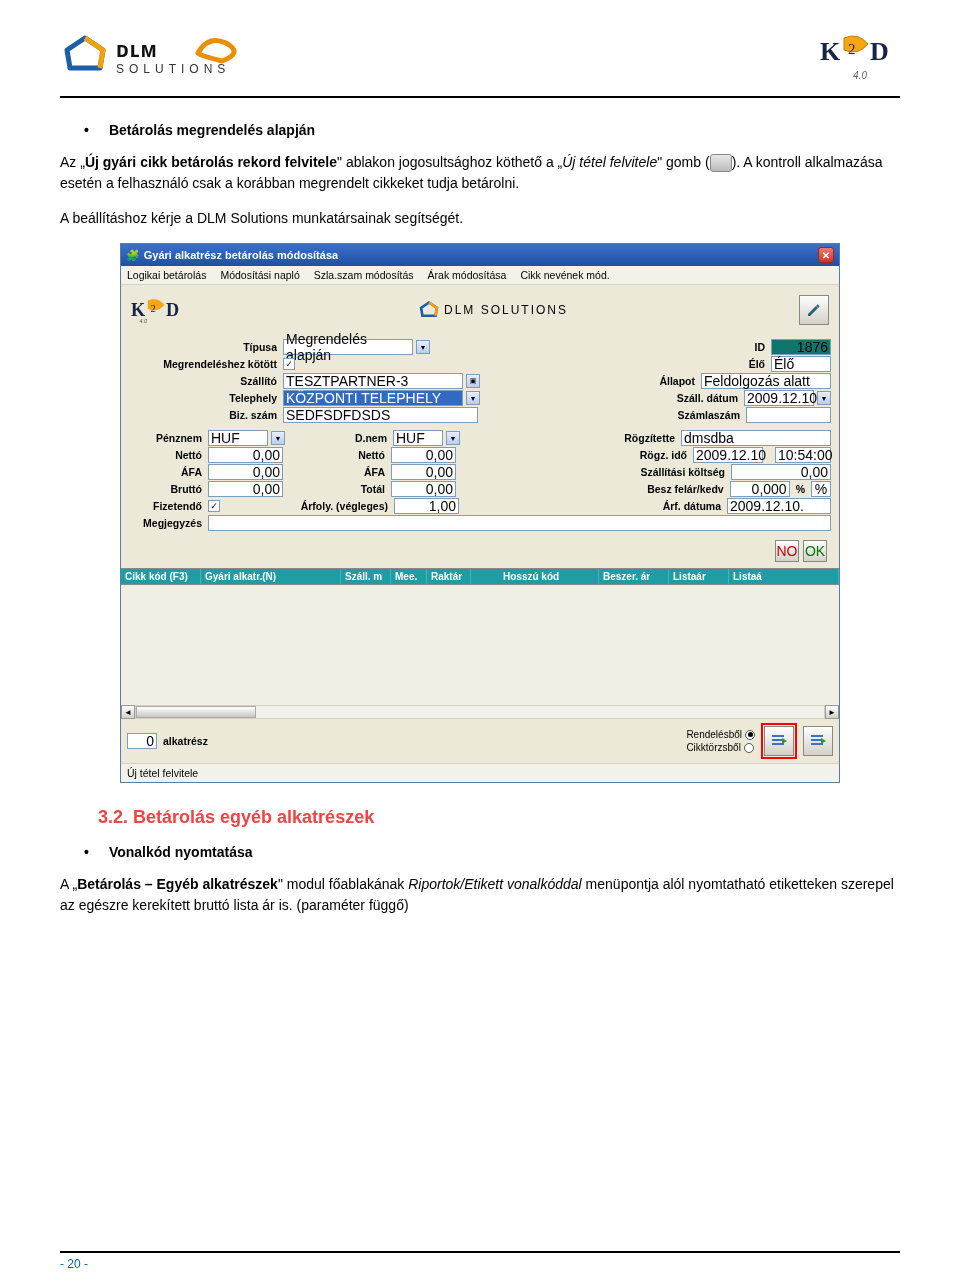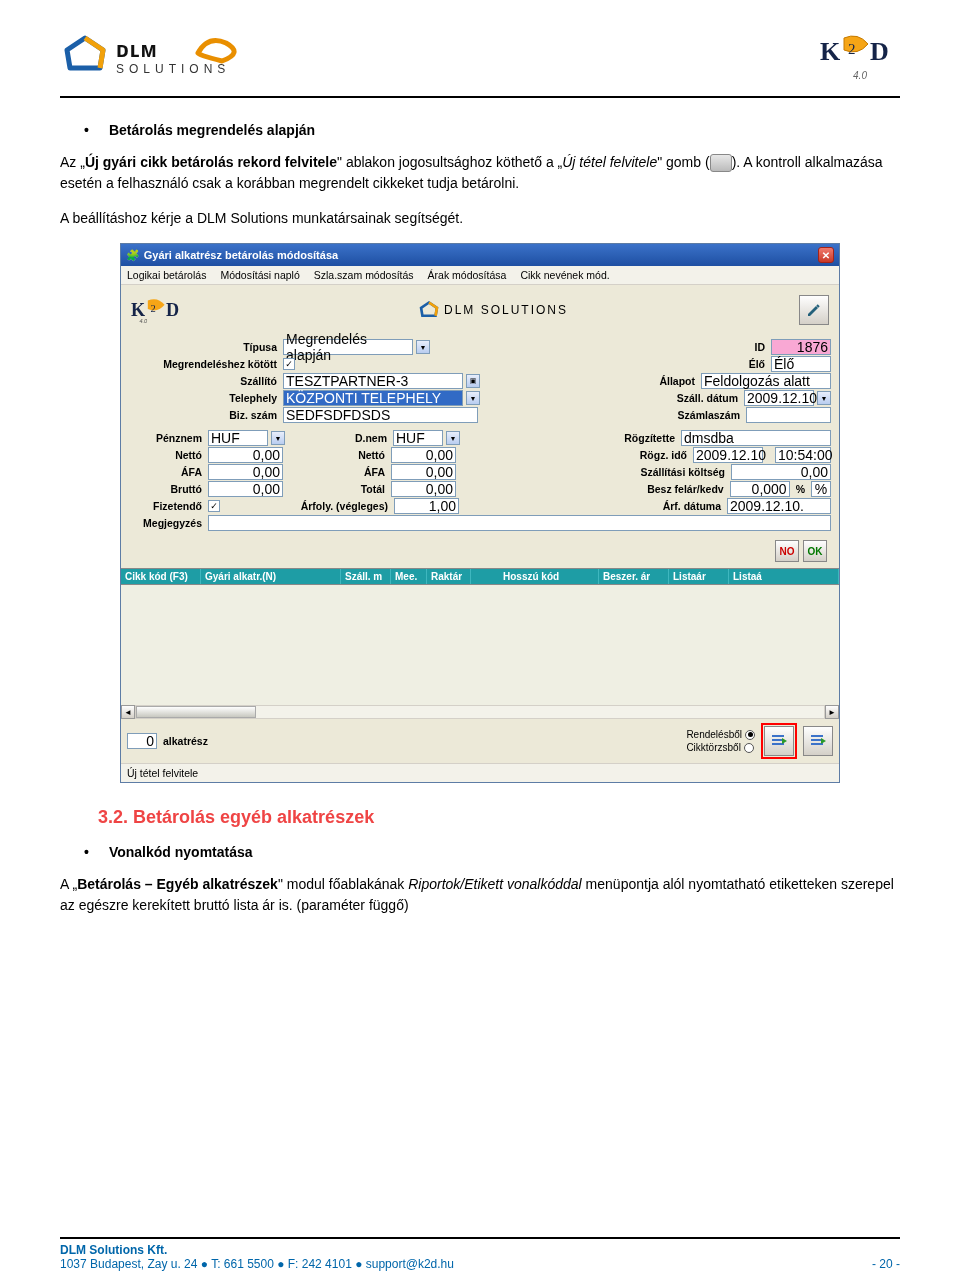--- a/index.html
+++ b/index.html
@@ -191,21 +191,21 @@
     background: #f3f2ea;
     padding: 3px 6px;
     border-top: 1px solid #d4d0c8;
     font-size: 10.5px;
   }
   .btn-no, .btn-ok {
     width: 24px; height: 22px;
     border: 1px solid #888;
     background: linear-gradient(#fefefe,#d4d0c8);
     display: inline-flex; align-items: center; justify-content: center;
-    font-weight: bold; font-size: 10px;
+    font-weight: normal; font-size: 14px;
   }
   .btn-no { color: #c00; }
   .btn-ok { color: #070; }
   .tool-btn {
     width: 30px; height: 30px;
     border: 1px solid #888;
     background: linear-gradient(#fefefe,#d4d0c8);
     display: inline-flex; align-items: center; justify-content: center;
   }
   .redbox { border: 2px solid #f00; padding: 1px; }
@@ -324,21 +324,21 @@
     </div>
 
     <div class="form-area">
 
       <div class="form-row">
         <div class="lbl" style="width:150px;">Típusa</div>
         <div class="fld" style="width:130px;">Megrendelés alapján</div>
         <span class="dropdown-arrow">▼</span>
         <div style="flex:1"></div>
         <div class="lbl" style="width:50px;">ID</div>
-        <div class="fld" style="width:60px;background:#f9a8d4;text-align:right;justify-content:flex-end;">1876</div>
+        <div class="fld" style="width:60px;background:#0f766e;text-align:right;justify-content:flex-end;">1876</div>
       </div>
 
       <div class="form-row">
         <div class="lbl" style="width:150px;">Megrendeléshez kötött</div>
         <div class="chk">✓</div>
         <div style="flex:1"></div>
         <div class="lbl" style="width:50px;">Élő</div>
         <div class="fld" style="width:60px;">Élő</div>
       </div>
 
@@ -497,19 +497,15 @@
   </div>
 
   <p class="body-text">
     <span>A „</span><b>Betárolás – Egyéb alkatrészek</b><span>" modul főablakának </span><i>Riportok/Etikett vonalkóddal</i><span> menüpontja alól nyomtatható etiketteken szerepel az egészre kerekített bruttó lista ár is. (paraméter függő)</span>
   </p>
 </div>
 
 <div class="footer">
   <hr class="footer-line">
   <div class="footer-row">
-    <div>
-      <div class="blue" style="font-weight:bold;">DLM Solutions Kft.</div>
-      <div class="blue">1037 Budapest, Zay u. 24 ● T: 661 5500 ● F: 242 4101 ● support@k2d.hu</div>
-    </div>
     <div class="blue" style="align-self:flex-end;">- 20 -</div>
   </div>
 </div>
 
 </body></html>

